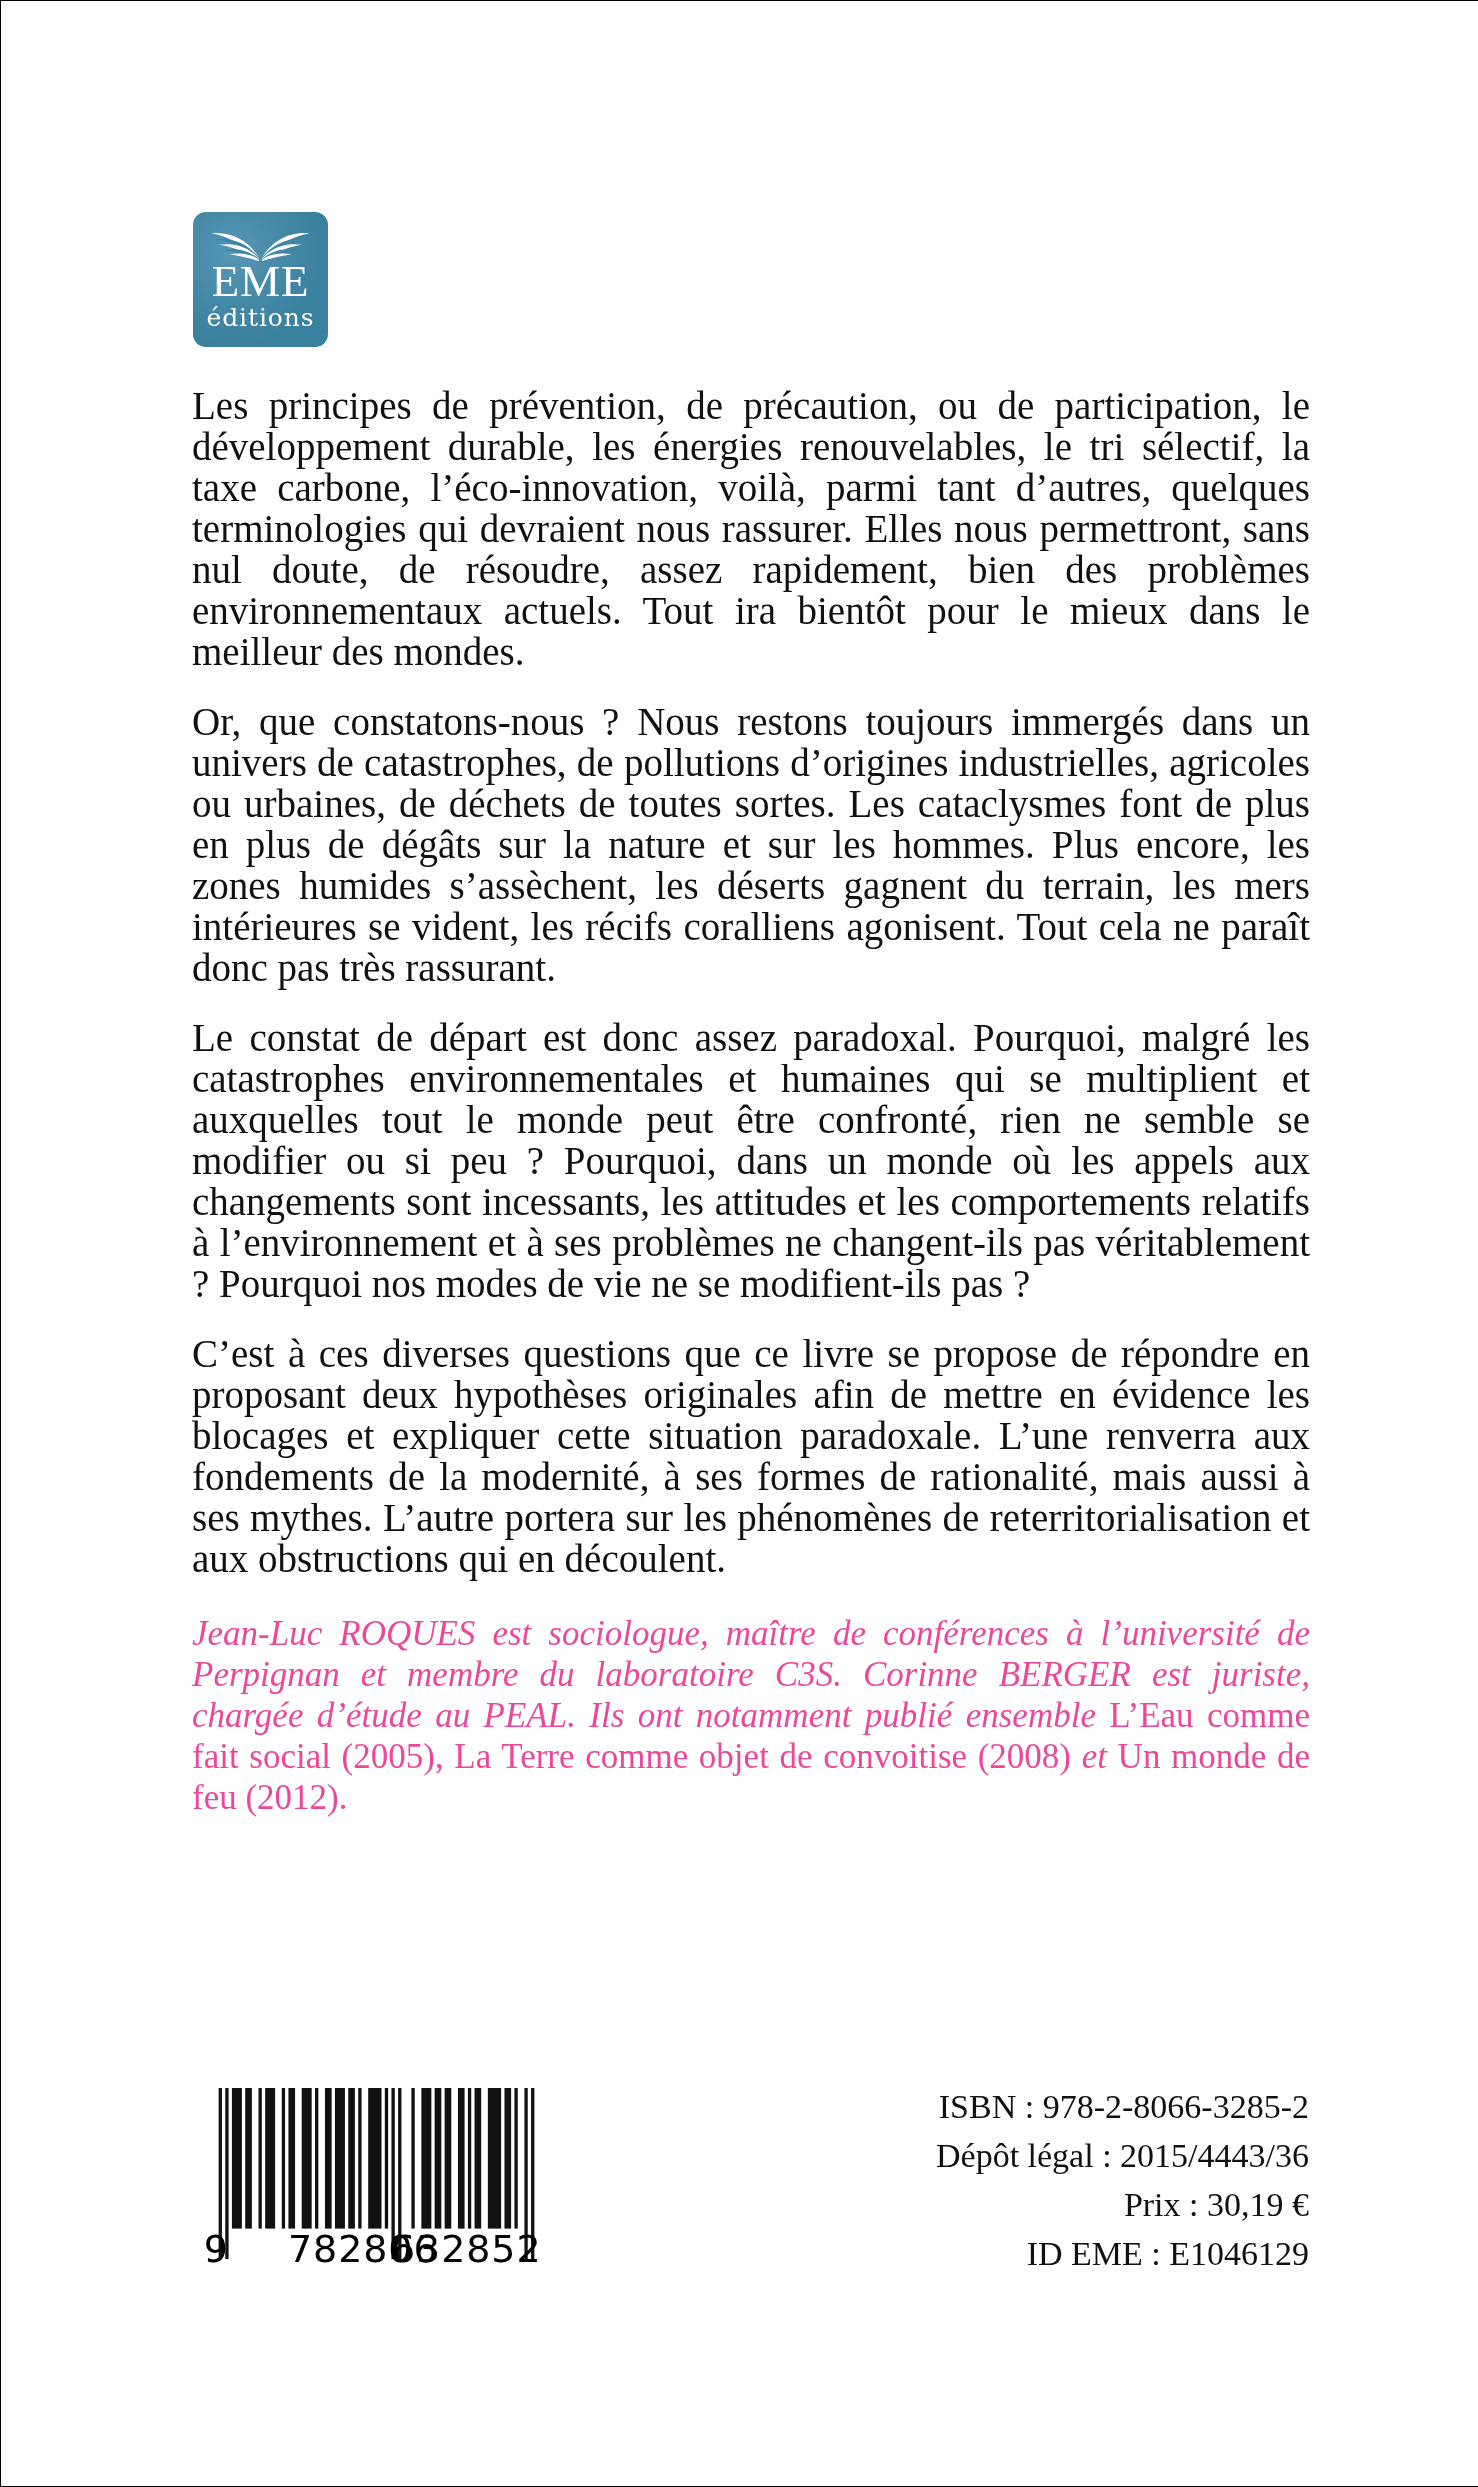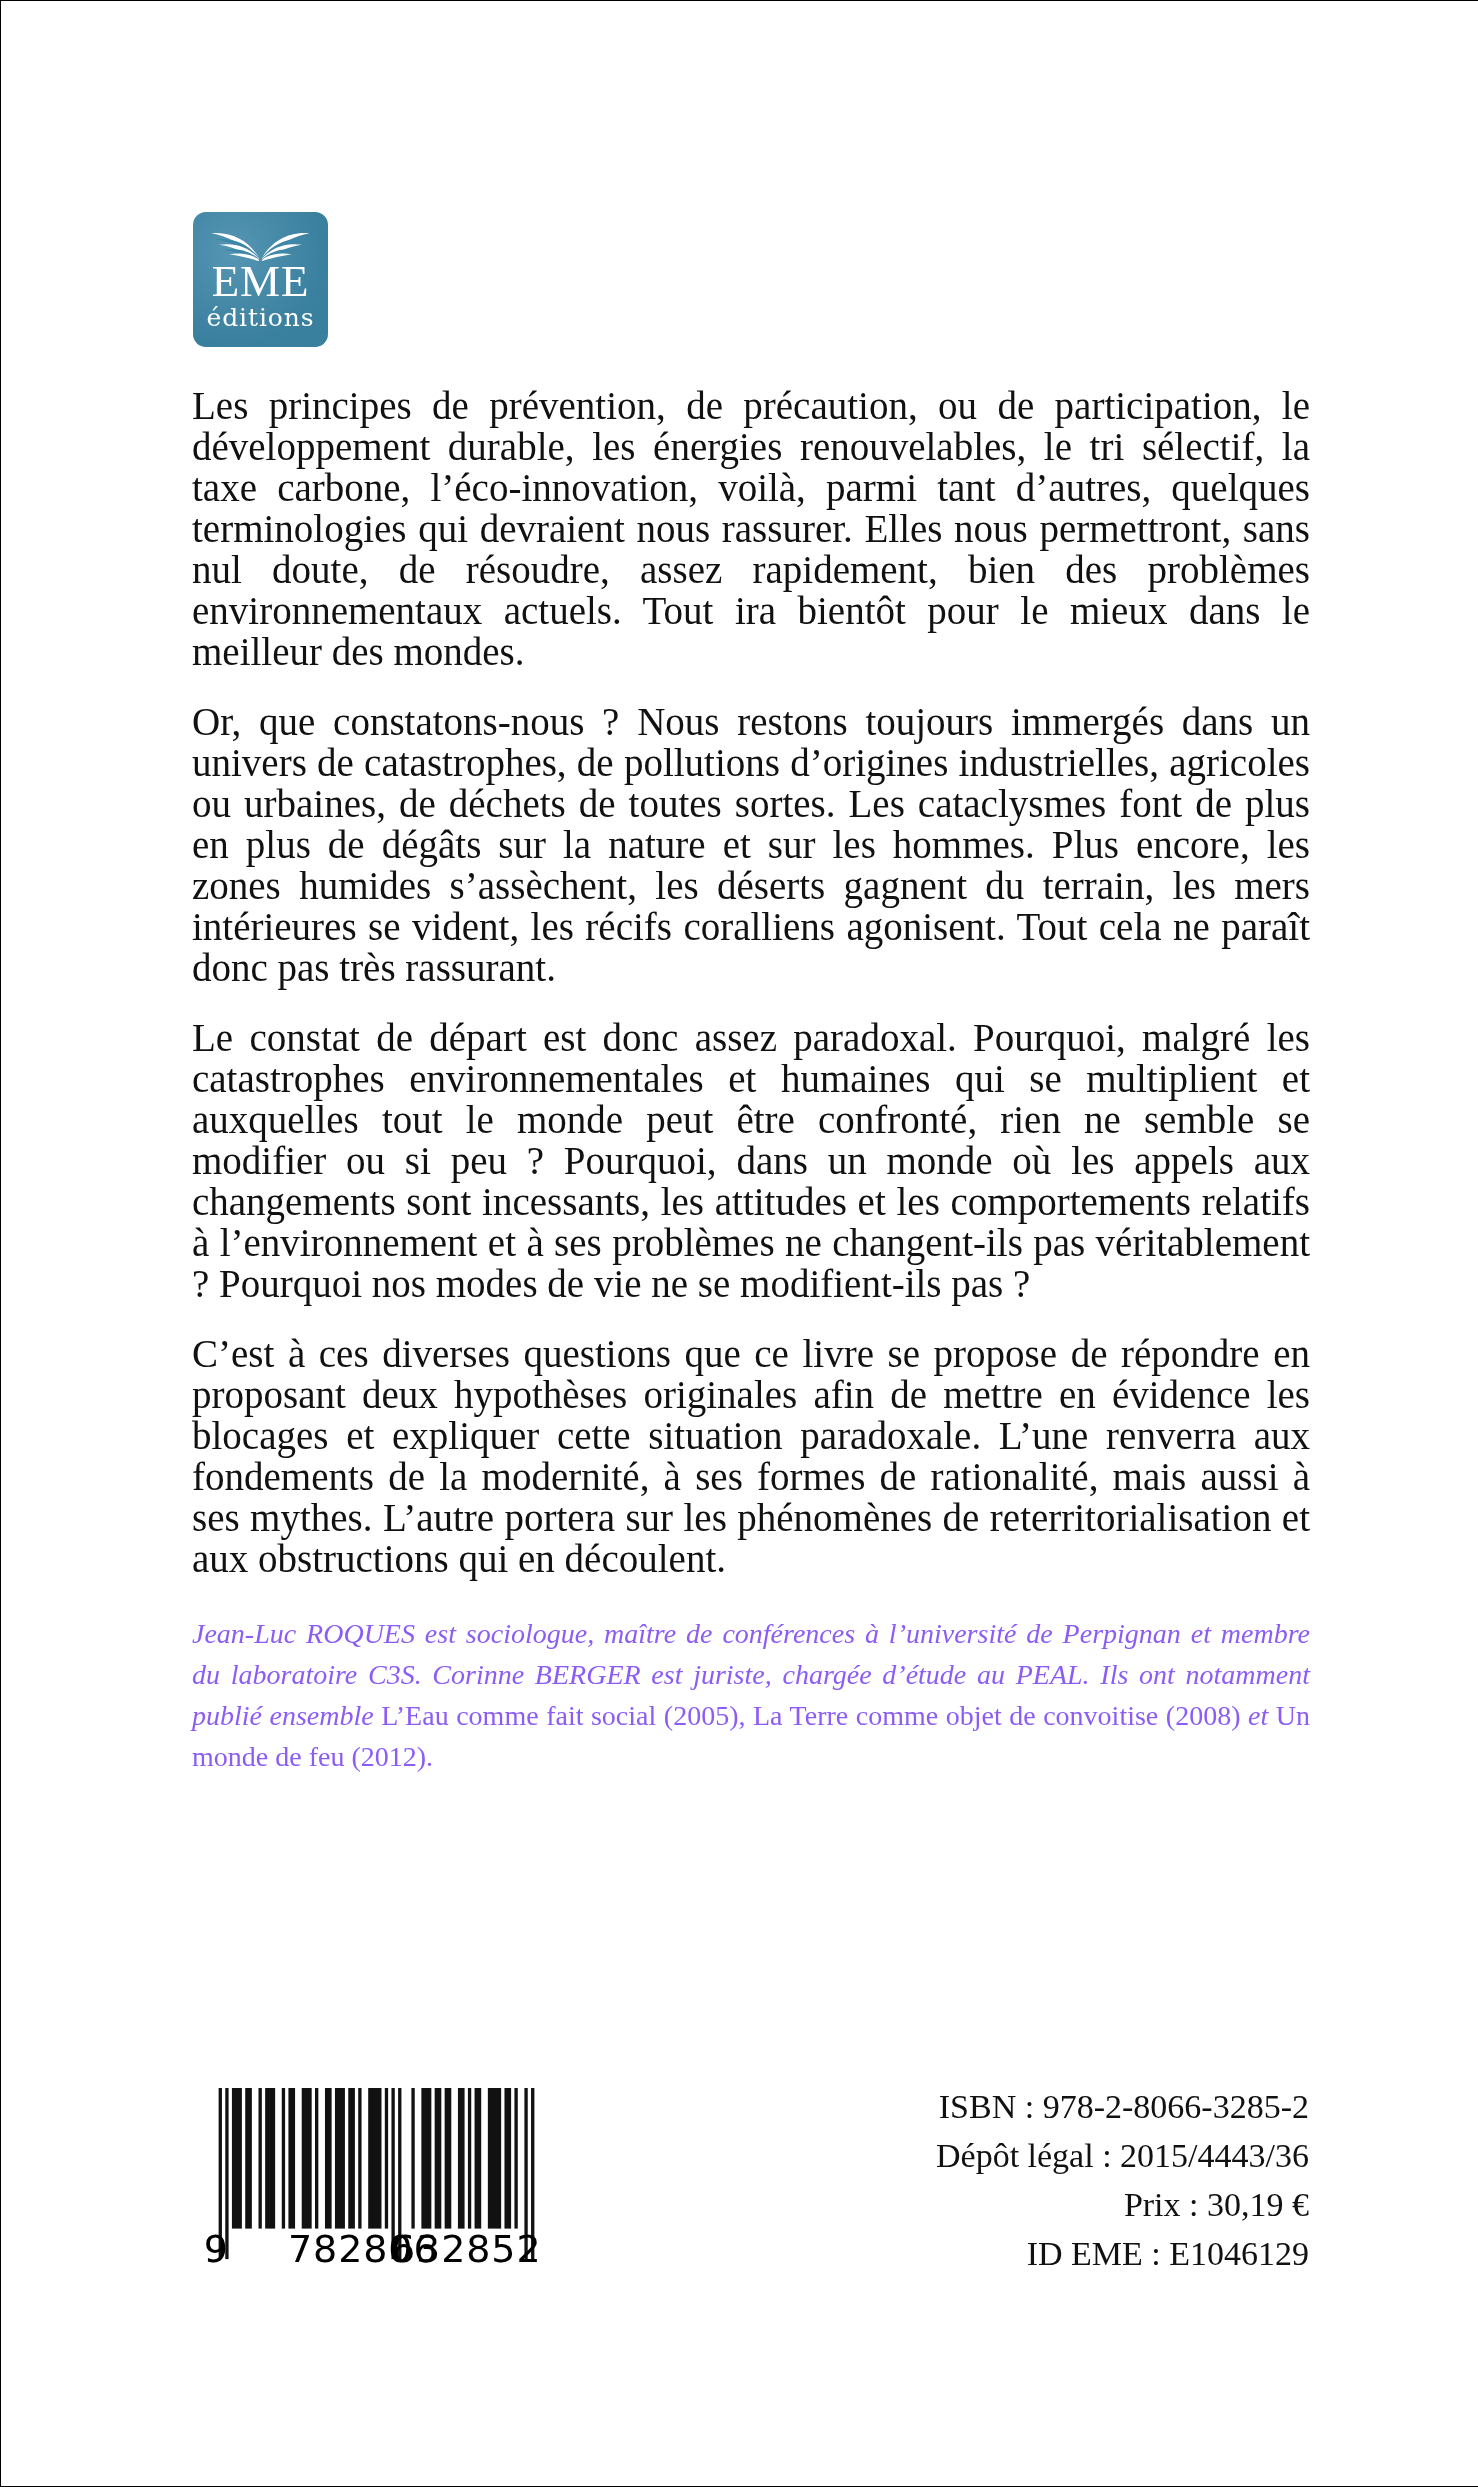--- a/index.html
+++ b/index.html
@@ -95,24 +95,24 @@
   }
 
   
   .bio {
     position: absolute;
     left: 191px;
     top: 1612px;
     width: 1118px;
     font-family: "Liberation Serif", "DejaVu Serif", serif;
     font-style: italic;
-    font-size: 28px;
+    font-size: 35px;
     line-height: 41px;
     text-align: justify;
-    color: #8b5cf6;
+    color: #ec4899;
   }
   .bio .roman {
     font-style: normal;
   }
   .bio .ital {
     font-style: italic;
   }
 
   
   .barcode-block {

